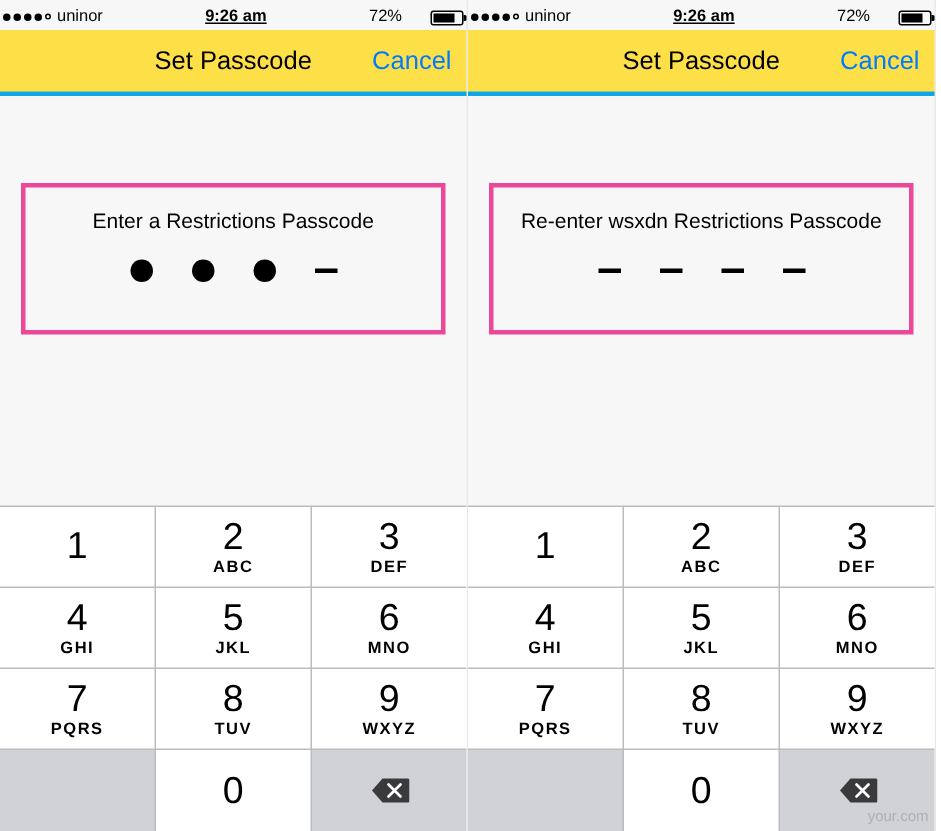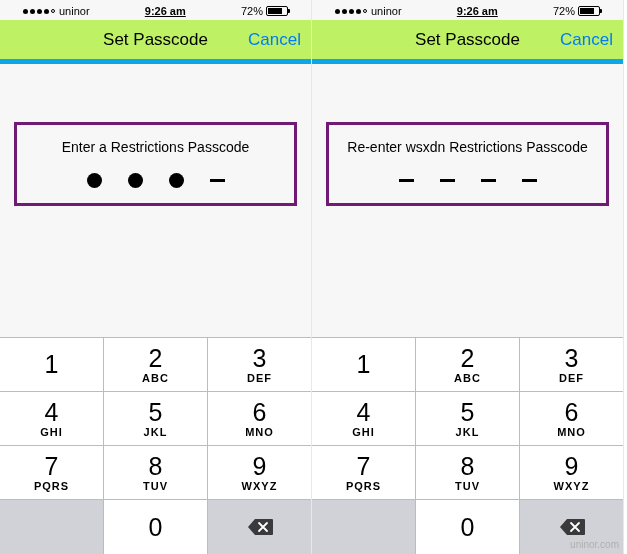--- a/index.html
+++ b/index.html
@@ -20,33 +20,33 @@
       flex-direction: column;
     }
     .phone:last-child { border-right: none; border-left: 1px solid #e8e8e8; }
 
     
     .status-bar {
       height: 20px;
       display: flex;
       align-items: center;
       justify-content: space-between;
-      padding: 2px 23px 0;
+      padding: 2px 2px 0;
       font-size: 11px;
       color: #000;
     }
     .status-left { display: flex; align-items: center; gap: 4px; }
     .signal-dots { display: flex; gap: 2px; }
     .signal-dots span {
       width: 5px; height: 5px; border-radius: 50%;
       background: #000;
     }
     .signal-dots span.empty { background: transparent; border: 1px solid #000; width: 4px; height: 4px; }
     .status-center { font-weight: 600; font-size: 11px; text-decoration: underline; }
-    .status-right { display: flex; align-items: center; gap: 3px; }
+    .status-right { display: flex; align-items: flex-end; gap: 19px; }
     .battery-icon {
       width: 22px; height: 10px;
       border: 1px solid #000;
       border-radius: 2px;
       position: relative;
     }
     .battery-icon::after {
       content: "";
       position: absolute;
       right: -3px; top: 2px;
@@ -61,22 +61,22 @@
       background: #000;
     }
 
     
     .nav-bar {
       height: 44px;
       display: flex;
       align-items: center;
       justify-content: center;
       position: relative;
-      border-bottom: 5px solid #0ea5e9;
-      background: #bef264;
+      border-bottom: 3px solid #0ea5e9;
+      background: #fde047;
     }
     .nav-title {
       font-size: 17px;
       font-weight: 500;
       color: #000;
     }
     .nav-right {
       position: absolute;
       right: 10px;
       font-size: 17px;
@@ -85,23 +85,23 @@
 
     
     .content {
       flex: 0 0 auto;
       padding: 58px 14px 60px;
       display: flex;
       flex-direction: column;
       align-items: center;
     }
     .prompt-box {
-      border: 3px solid #701a75;
+      border: 3px solid #ec4899;
       width: 100%;
-      padding: 14px 6px 15px;
+      padding: 14px 6px 32px;
       text-align: center;
     }
     .prompt-label {
       font-size: 14px;
       color: #000;
       margin-bottom: 18px;
     }
     .dots-row {
       display: flex;
       justify-content: center;
@@ -372,13 +372,13 @@
           <svg viewBox="0 0 26 18">
               <path d="M8 1 L25 1 Q26 1 26 2 L26 16 Q26 17 25 17 L8 17 L1 9 Z" fill="#3a3a3c"></path>
               <path d="M12 5 L20 13 M20 5 L12 13" stroke="#fff" stroke-width="1.8" stroke-linecap="round"></path>
             </svg>
         </span>
       </div>
     </div>
   </div>
 </div>
 
-<div class="watermark">uninor.com</div>
+<div class="watermark">your.com</div>
 
 </body></html>

